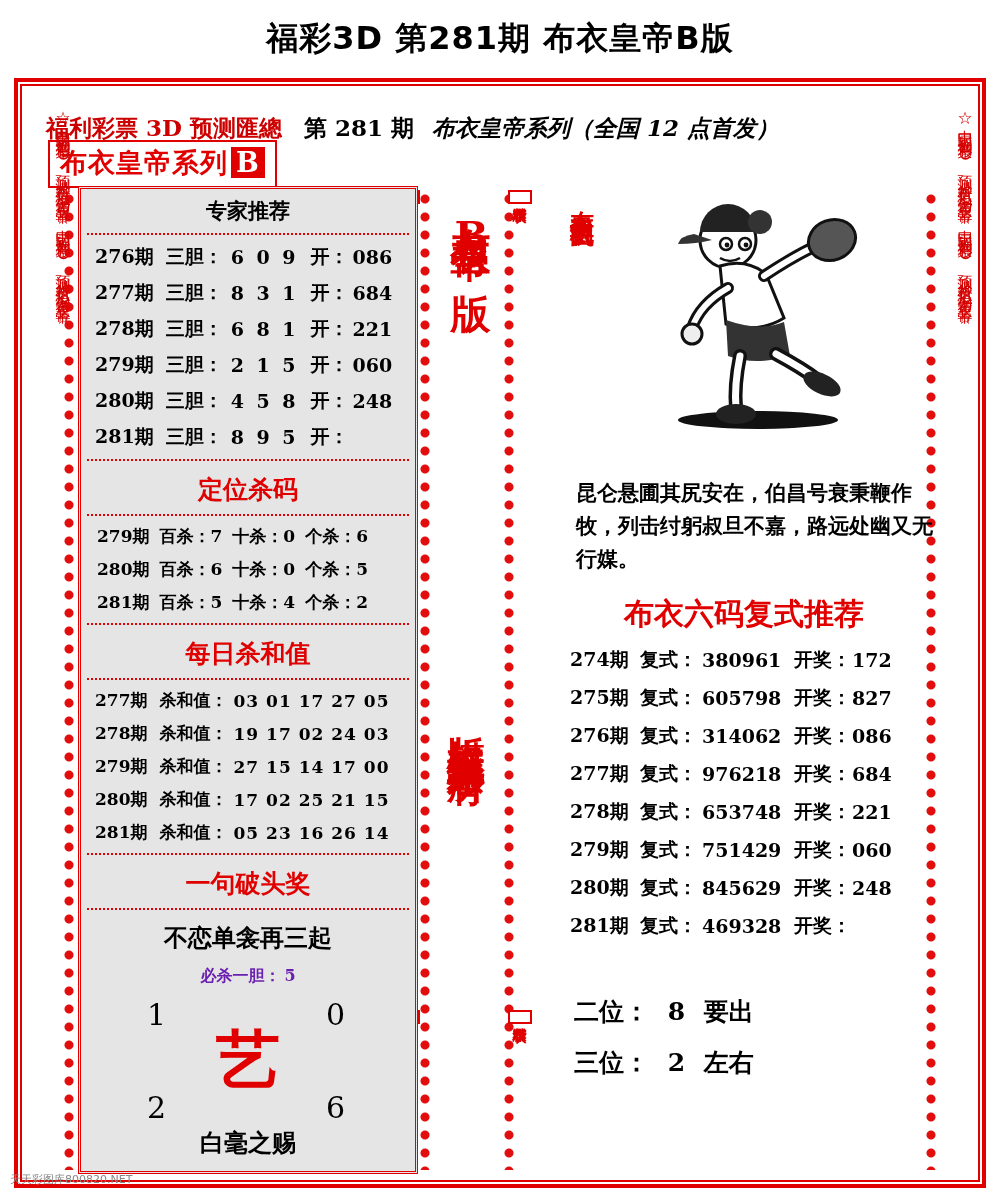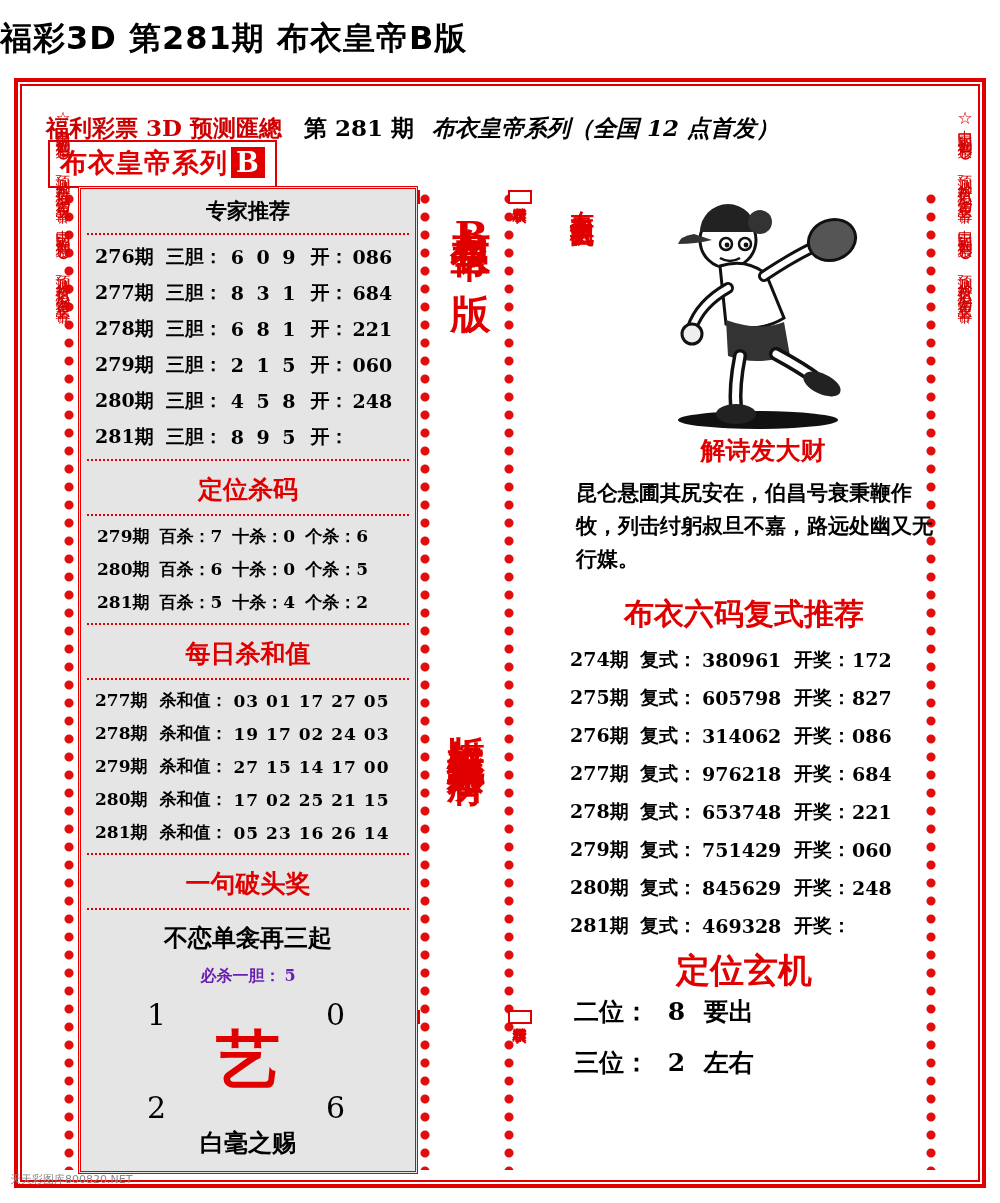--- a/index.html
+++ b/index.html
@@ -8,21 +8,21 @@
     background:#ffffff;
     font-family:"DejaVu Sans","Liberation Sans",sans-serif;
     position:relative;
     overflow:hidden;
   }
   .page{position:absolute;left:0;top:0;width:1000px;height:1203px;}
 
   
   .title-bar{
     position:absolute;left:0;top:0;width:1000px;height:78px;
-    display:flex;align-items:center;justify-content:flex-start;
+    display:flex;align-items:center;justify-content:center;
     background:#fff;
   }
   .title-bar .t{
     font-size:32px;font-weight:bold;color:#000;letter-spacing:1px;
   }
 
   
   .frame{
     position:absolute;left:14px;top:78px;width:972px;height:1110px;
     border:4px solid #e00000;
@@ -409,21 +409,20 @@
           <path d="M132 164 q-6 30 -4 52" stroke="#111" stroke-width="14" fill="none" stroke-linecap="round"></path>
           <path d="M132 164 q-6 30 -4 52" stroke="#fff" stroke-width="7" fill="none" stroke-linecap="round"></path>
           <path d="M168 162 q26 14 42 26" stroke="#111" stroke-width="14" fill="none" stroke-linecap="round"></path>
           <path d="M168 162 q26 14 42 26" stroke="#fff" stroke-width="7" fill="none" stroke-linecap="round"></path>
 
           <ellipse cx="128" cy="222" rx="20" ry="10" fill="#222"></ellipse>
           <ellipse cx="214" cy="192" rx="20" ry="10" fill="#222" transform="rotate(25 214 192)"></ellipse>
         </svg>
       </div>
 
-      <div class="pic-cap">解诗发大财</div>
 
       <div class="poem">昆仑悬圃其尻安在，伯昌号衰秉鞭作牧，列击纣躬叔旦不嘉，路远处幽又无行媒。</div>
 
       <div class="rt-title" style="top:408px;">布衣六码复式推荐</div>
 
       <div class="fs-rows">
         <div class="fs-row">
           <span class="per">274期</span>
           <span class="lbl">复式：</span>
           <span class="val">380961</span>
@@ -474,21 +473,20 @@
         </div>
         <div class="fs-row">
           <span class="per">281期</span>
           <span class="lbl">复式：</span>
           <span class="val">469328</span>
           <span class="op">开奖：</span>
           <span class="opv"></span>
         </div>
       </div>
 
-      <div class="rt-title" style="top:762px;font-size:34px;">定位玄机</div>
 
       <div class="dz-rows">
         <div class="dz-row">
           <span>二位：</span>
           <span class="num">8</span>
           <span>要出</span>
         </div>
         <div class="dz-row">
           <span>三位：</span>
           <span class="num">2</span>

